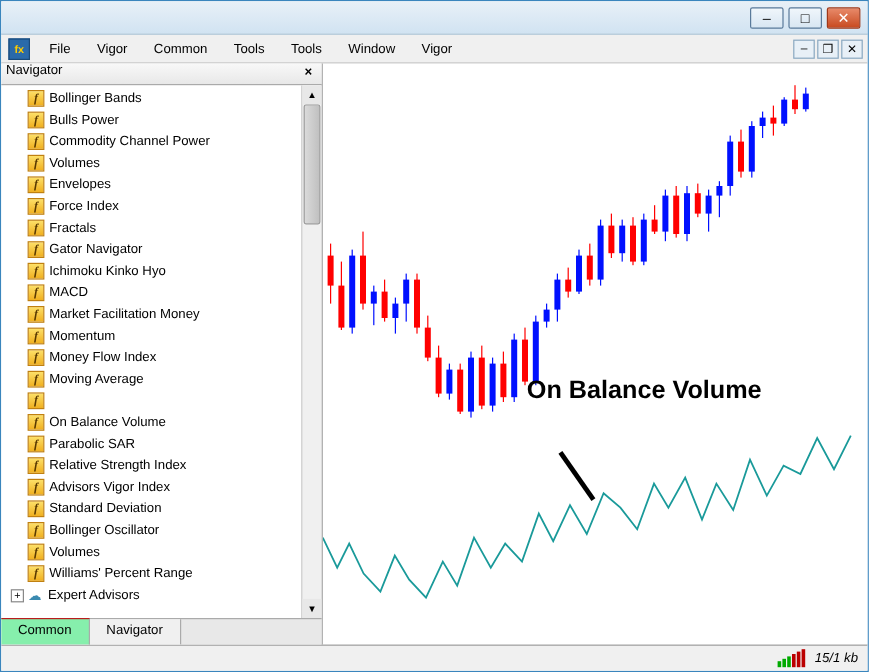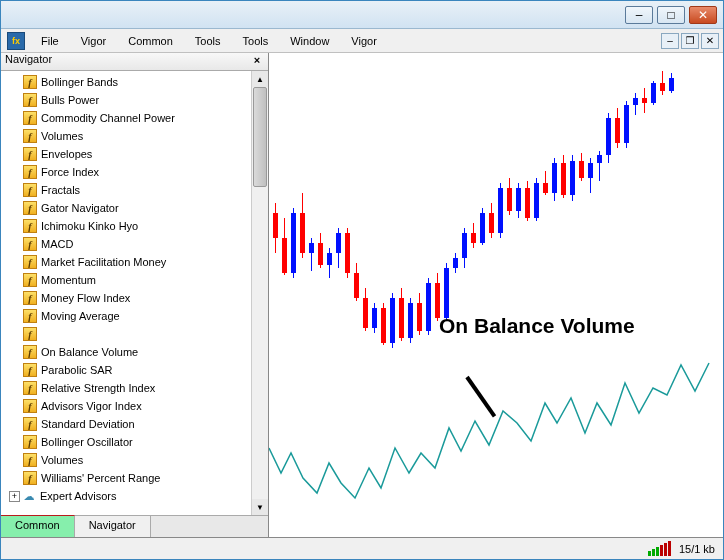--- a/index.html
+++ b/index.html
@@ -33,21 +33,21 @@
 .chart-area { flex: 1; position: relative; background: #fff; overflow: hidden; }
 .cbody { position: absolute; left: 2px; width: 5px; }
 .cbody.up { background: #0010ff; }
 .cbody.down { background: #ff0000; }
 .wick { position: absolute; left: 4px; width: 1px; }
 .wick.up { background: #0010ff; }
 .wick.down { background: #ff0000; }
 .obv-line { position: absolute; stroke: #1a9a9a; stroke-width: 1.5; fill: none; }
 .annotation { position: absolute; font-family: Arial, sans-serif; font-weight: bold; font-size: 21px; color: #000; line-height: 1.2; }
 .ann-line { position: absolute; background: #000; height: 4px; transform-origin: left center; }
-.status-bar { height: 22px; border-top: 1px solid #888; background: #f0f0f0; display: flex; align-items: center; padding: 0 8px; font-size: 11px; }
+.status-bar { height: 22px; border-top: 1px solid #888; background: #f0f0f0; display: flex; align-items: center; padding: 0 8px; font-size: 11px; font-style: italic; }
 .status-right { margin-left: auto; display: flex; align-items: center; gap: 8px; }
 .conn-bars { display: flex; gap: 1px; align-items: flex-end; }
 .conn-bars span { width: 3px; display: inline-block; }
 .conn-bars span:nth-child(1){ height: 5px; background: #0a0; }
 .conn-bars span:nth-child(2){ height: 7px; background: #0a0; }
 .conn-bars span:nth-child(3){ height: 9px; background: #0a0; }
 .conn-bars span:nth-child(4){ height: 11px; background: #b00; }
 .conn-bars span:nth-child(5){ height: 13px; background: #b00; }
 .conn-bars span:nth-child(6){ height: 15px; background: #b00; }
 </style>

